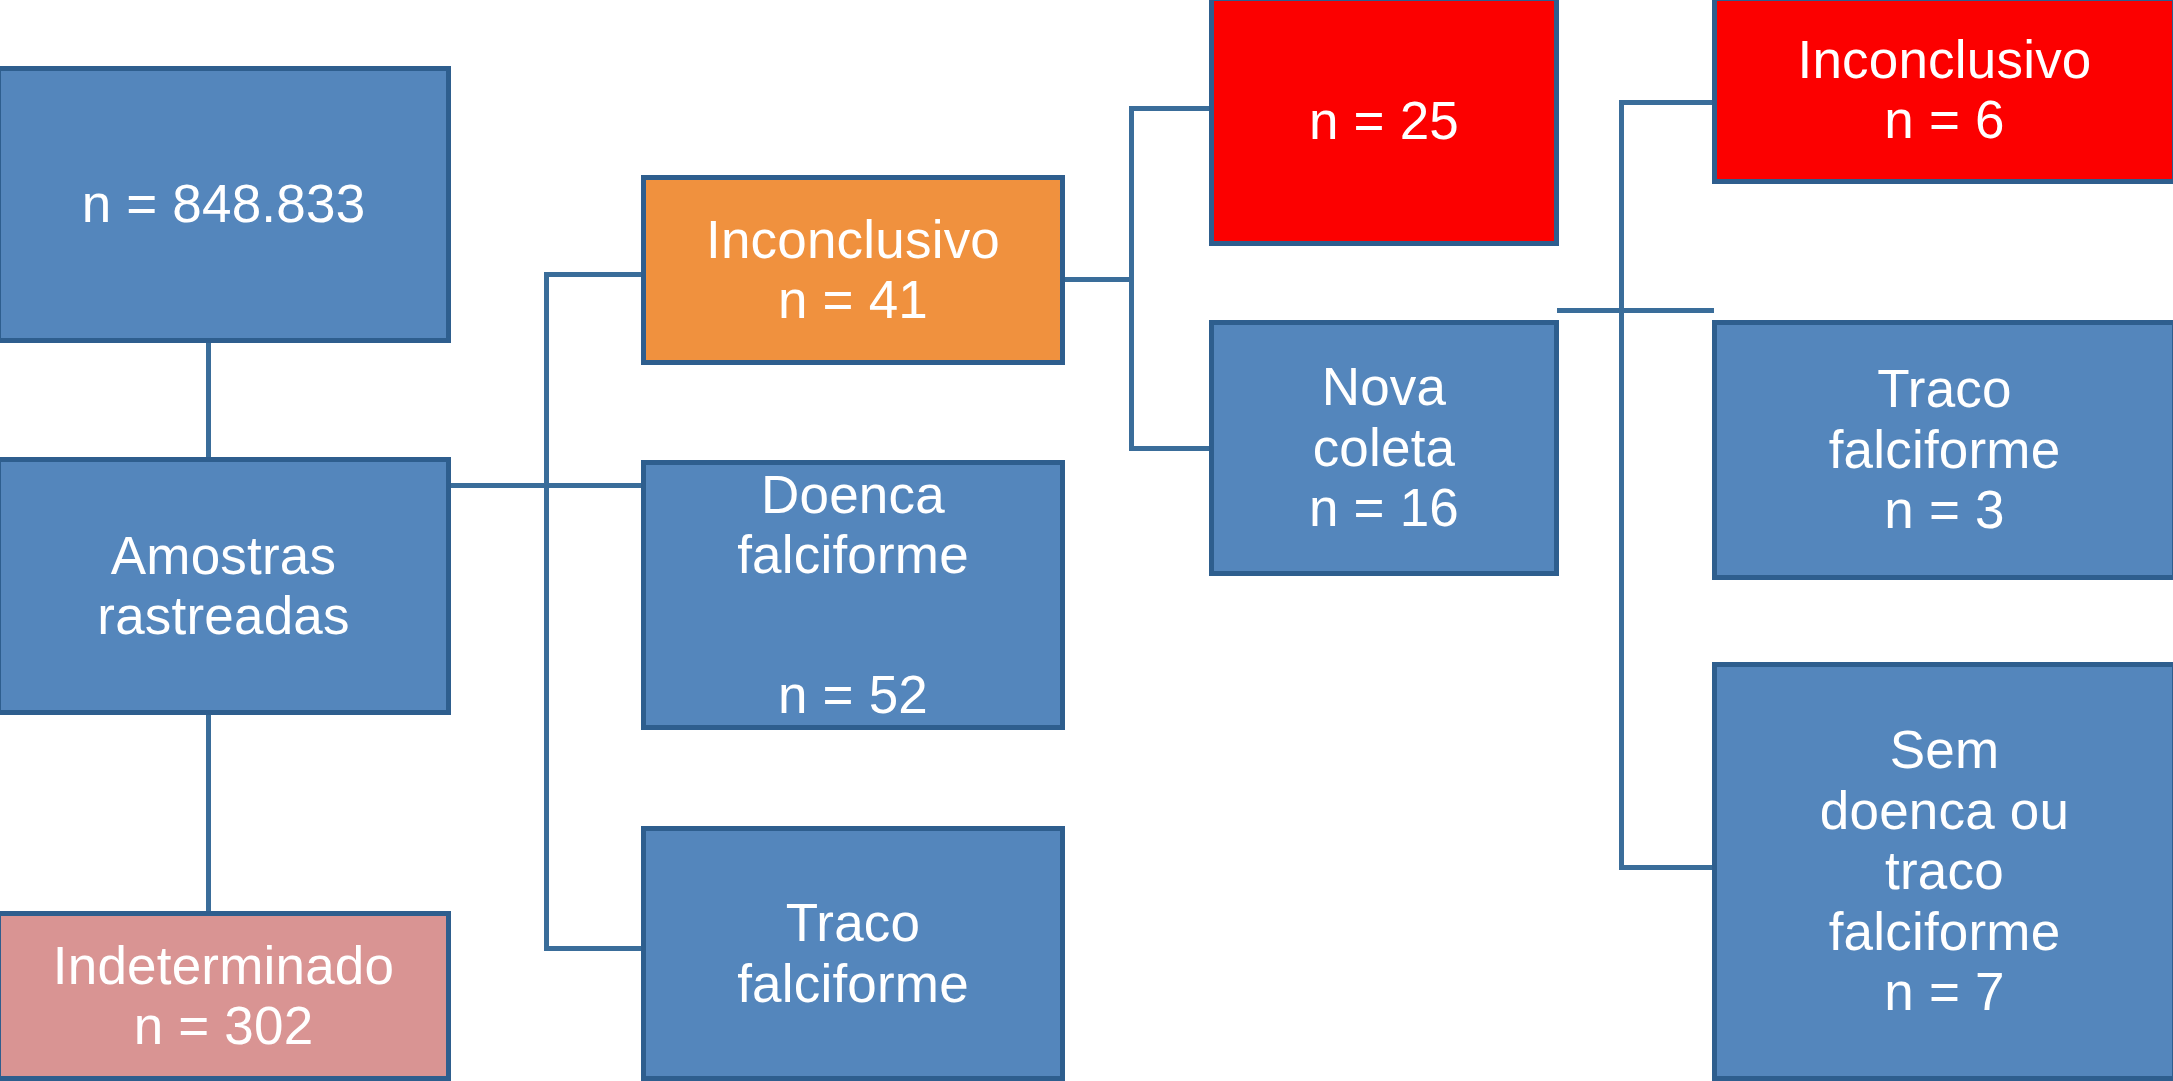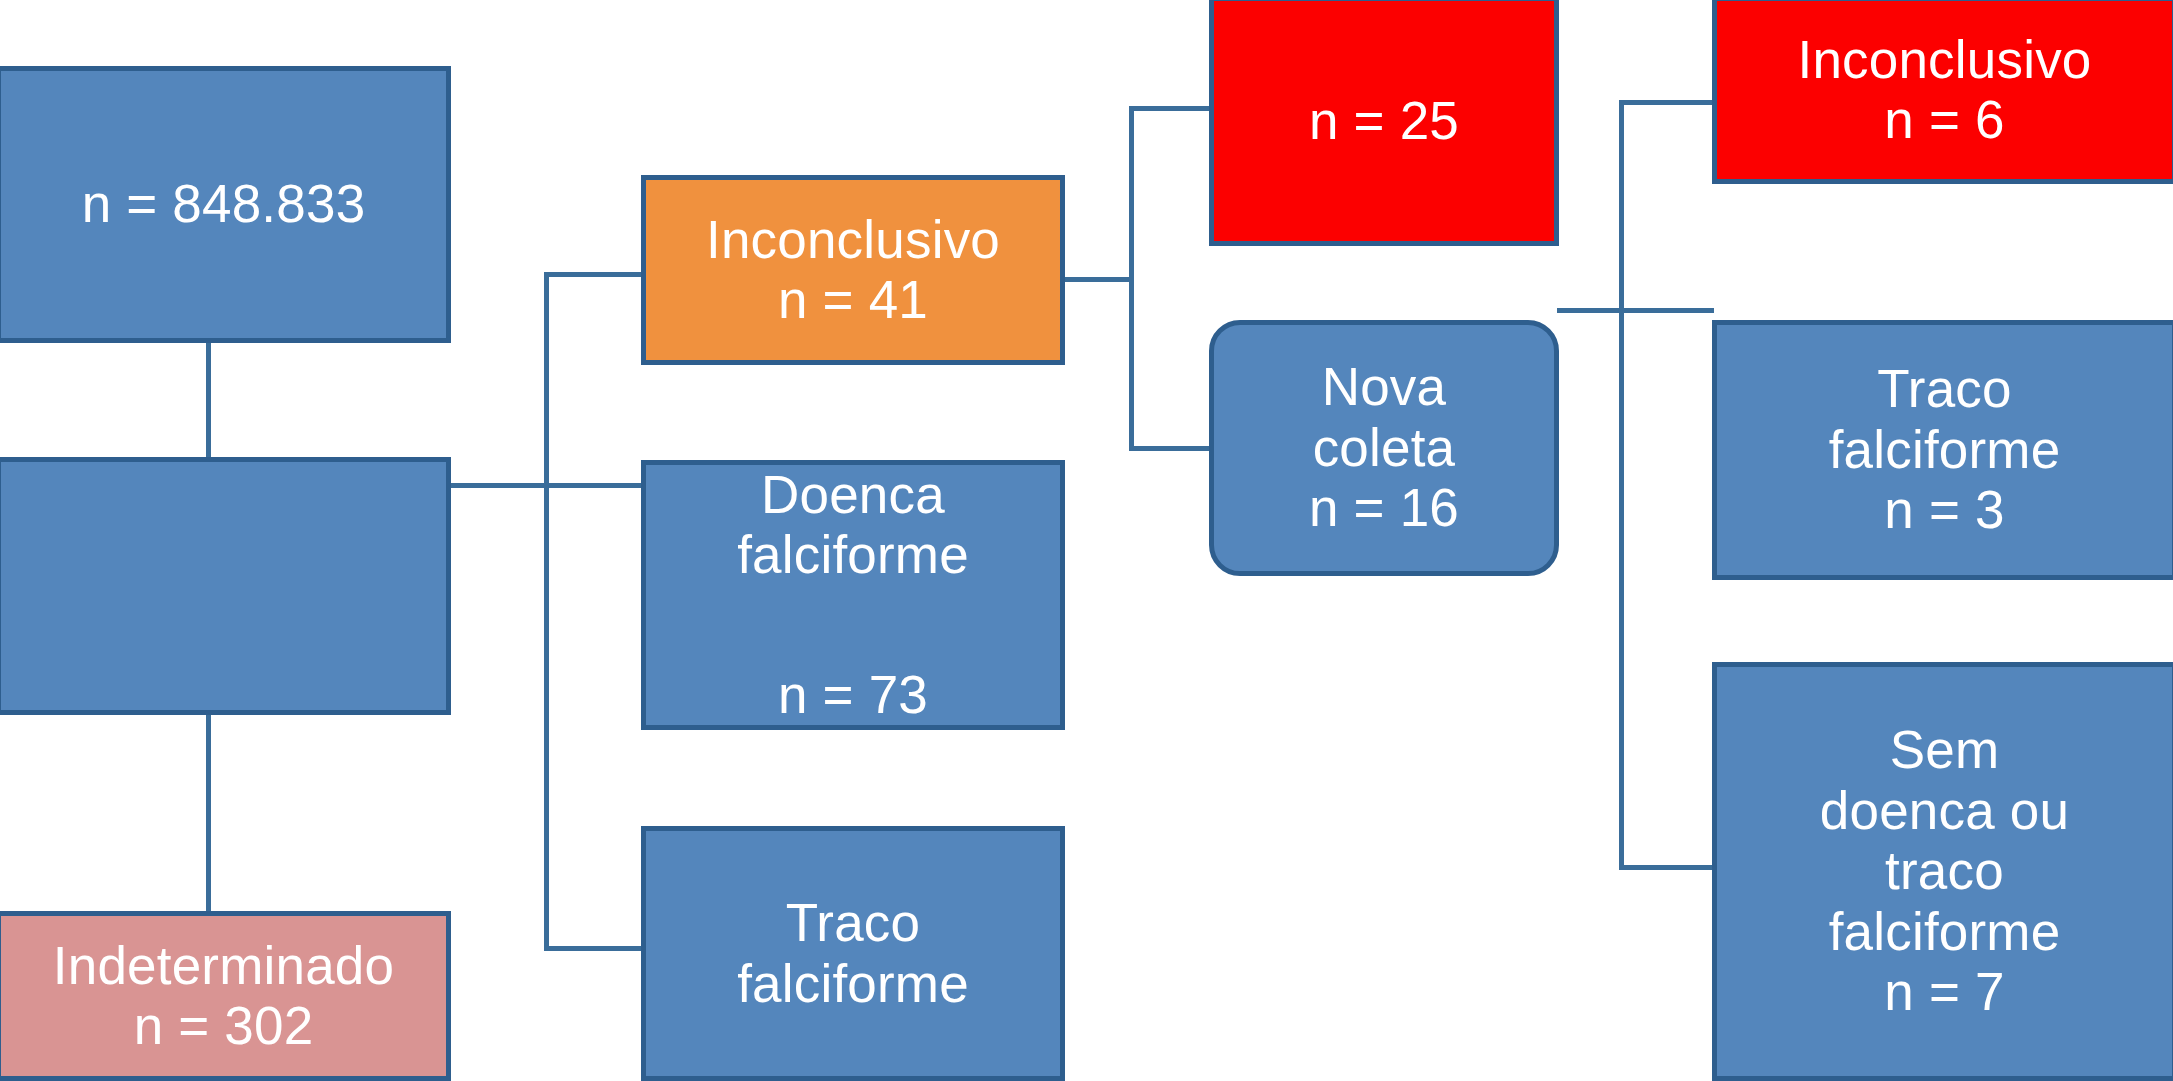--- a/index.html
+++ b/index.html
@@ -70,48 +70,50 @@
   <div class="conn v" style="left:1619px; top:100px; height:770px;"></div>
   <div class="conn h" style="left:1619px; top:100px; width:95px;"></div>
   <div class="conn h" style="left:1619px; top:308px; width:95px;"></div>
   <div class="conn h" style="left:1619px; top:865px; width:95px;"></div>
 
   <div class="node blue" style="left:-4px; top:66px; width:455px; height:277px;">
     <span class="line">n = 848.833</span>
   </div>
 
   <div class="node blue" style="left:-4px; top:457px; width:455px; height:258px;">
+    <span class="line">Amostras
+rastreadas</span>
   </div>
 
   <div class="node rose" style="left:-4px; top:911px; width:455px; height:170px;">
     <span class="line">Indeterminado</span>
     <span class="line">n = 302</span>
   </div>
 
   <div class="node orange" style="left:641px; top:175px; width:424px; height:190px;">
     <span class="line">Inconclusivo</span>
     <span class="line">n = 41</span>
   </div>
 
   <div class="node blue" style="left:641px; top:460px; width:424px; height:270px;justify-content:space-between;">
     <span class="line">Doenca
 falciforme</span>
-    <span class="line">n = 73</span>
+    <span class="line">n = 52</span>
   </div>
 
   <div class="node blue" style="left:641px; top:826px; width:424px; height:255px;">
     <span class="line">Traco
 falciforme</span>
   </div>
 
   <div class="node red" style="left:1209px; top:-4px; width:350px; height:250px;">
     <span class="line">n = 25</span>
   </div>
 
-  <div class="node blue" style="left:1209px; top:320px; width:350px; height:256px;border-radius:31px;">
+  <div class="node blue" style="left:1209px; top:320px; width:350px; height:256px;">
     <span class="line">Nova
 coleta</span>
     <span class="line">n = 16</span>
   </div>
 
   <div class="node red" style="left:1712px; top:-4px; width:465px; height:188px;">
     <span class="line">Inconclusivo</span>
     <span class="line">n = 6</span>
   </div>
 

